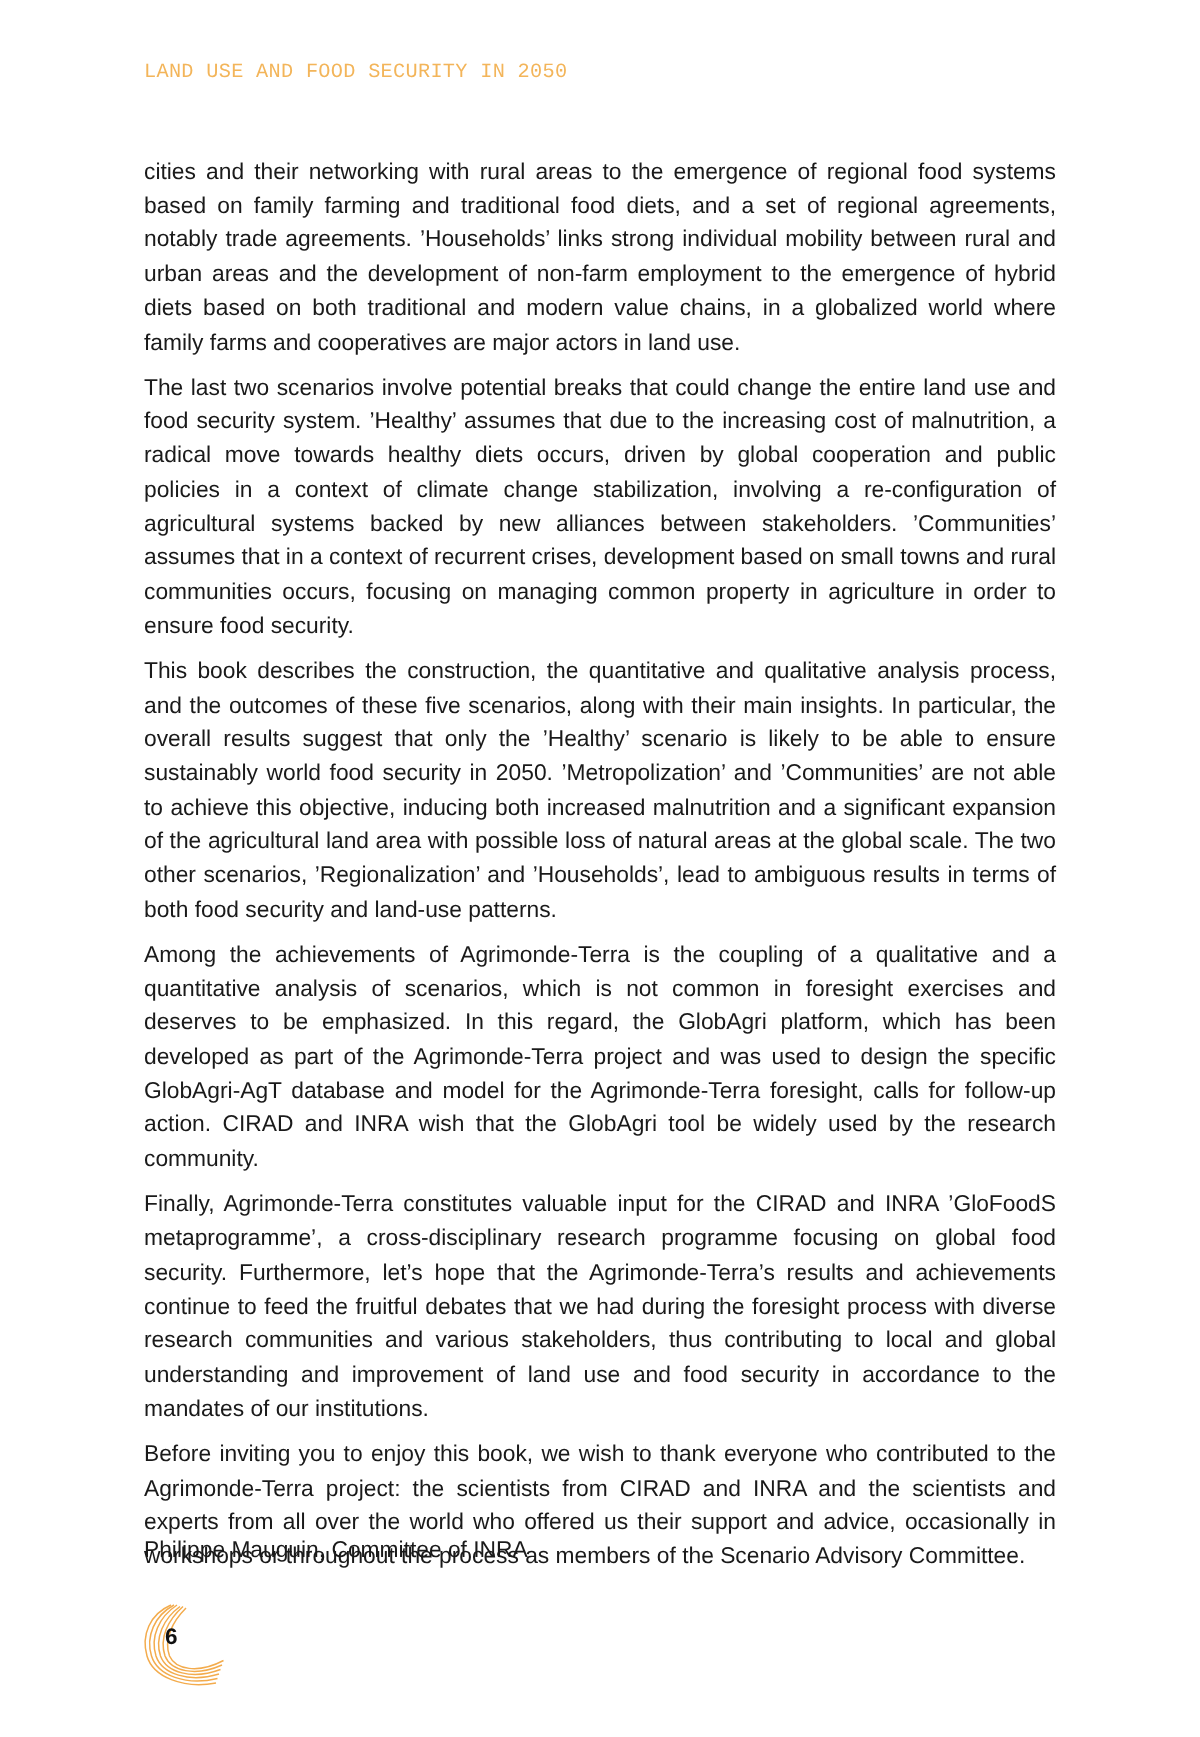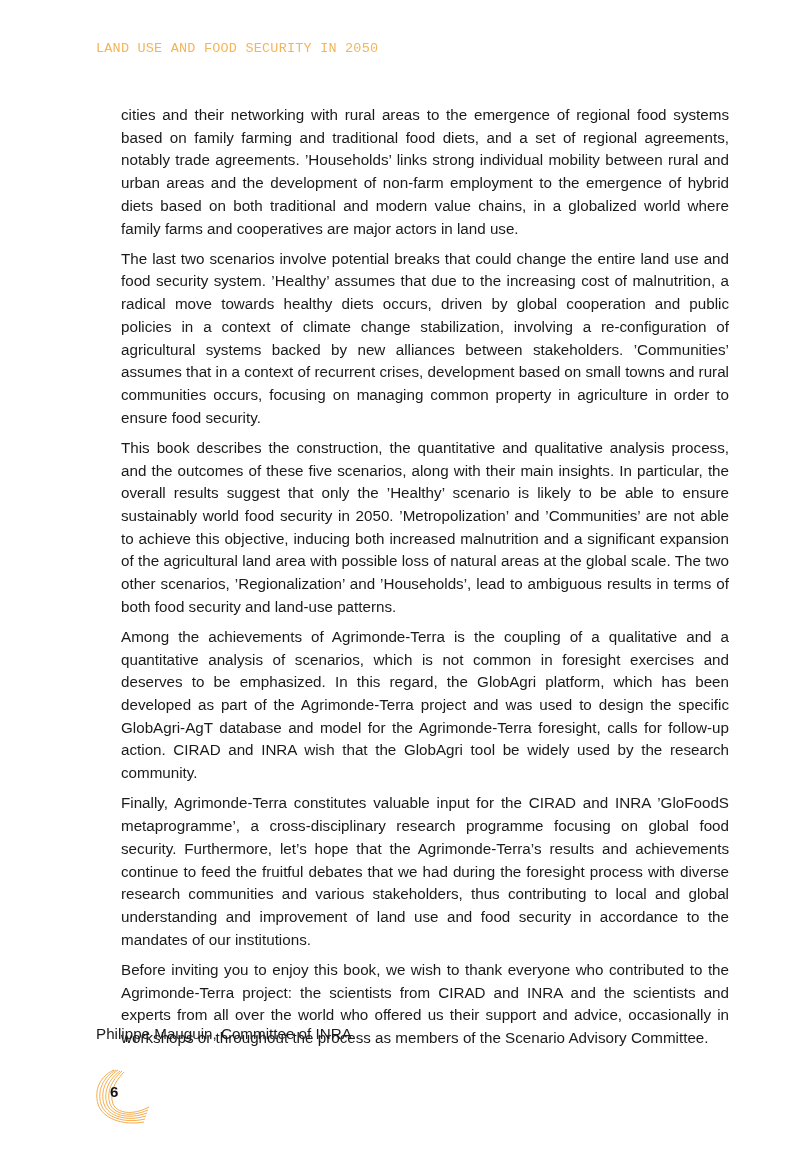--- a/index.html
+++ b/index.html
@@ -25,21 +25,20 @@
     }
     .body-text {
       position: absolute;
       left: 96px;
       top: 104px;
       width: 608px;
       font-family: "Liberation Sans", sans-serif;
       font-size: 15.2px;
       line-height: 22.7px;
       color: #1a1a1a;
-      margin-left: 25px;
     }
     .body-text p {
       margin: 0 0 7.5px 0;
       text-align: justify;
       text-align-last: left;
     }
     .signatures {
       position: absolute;
       left: 96px;
       top: 1023px;

